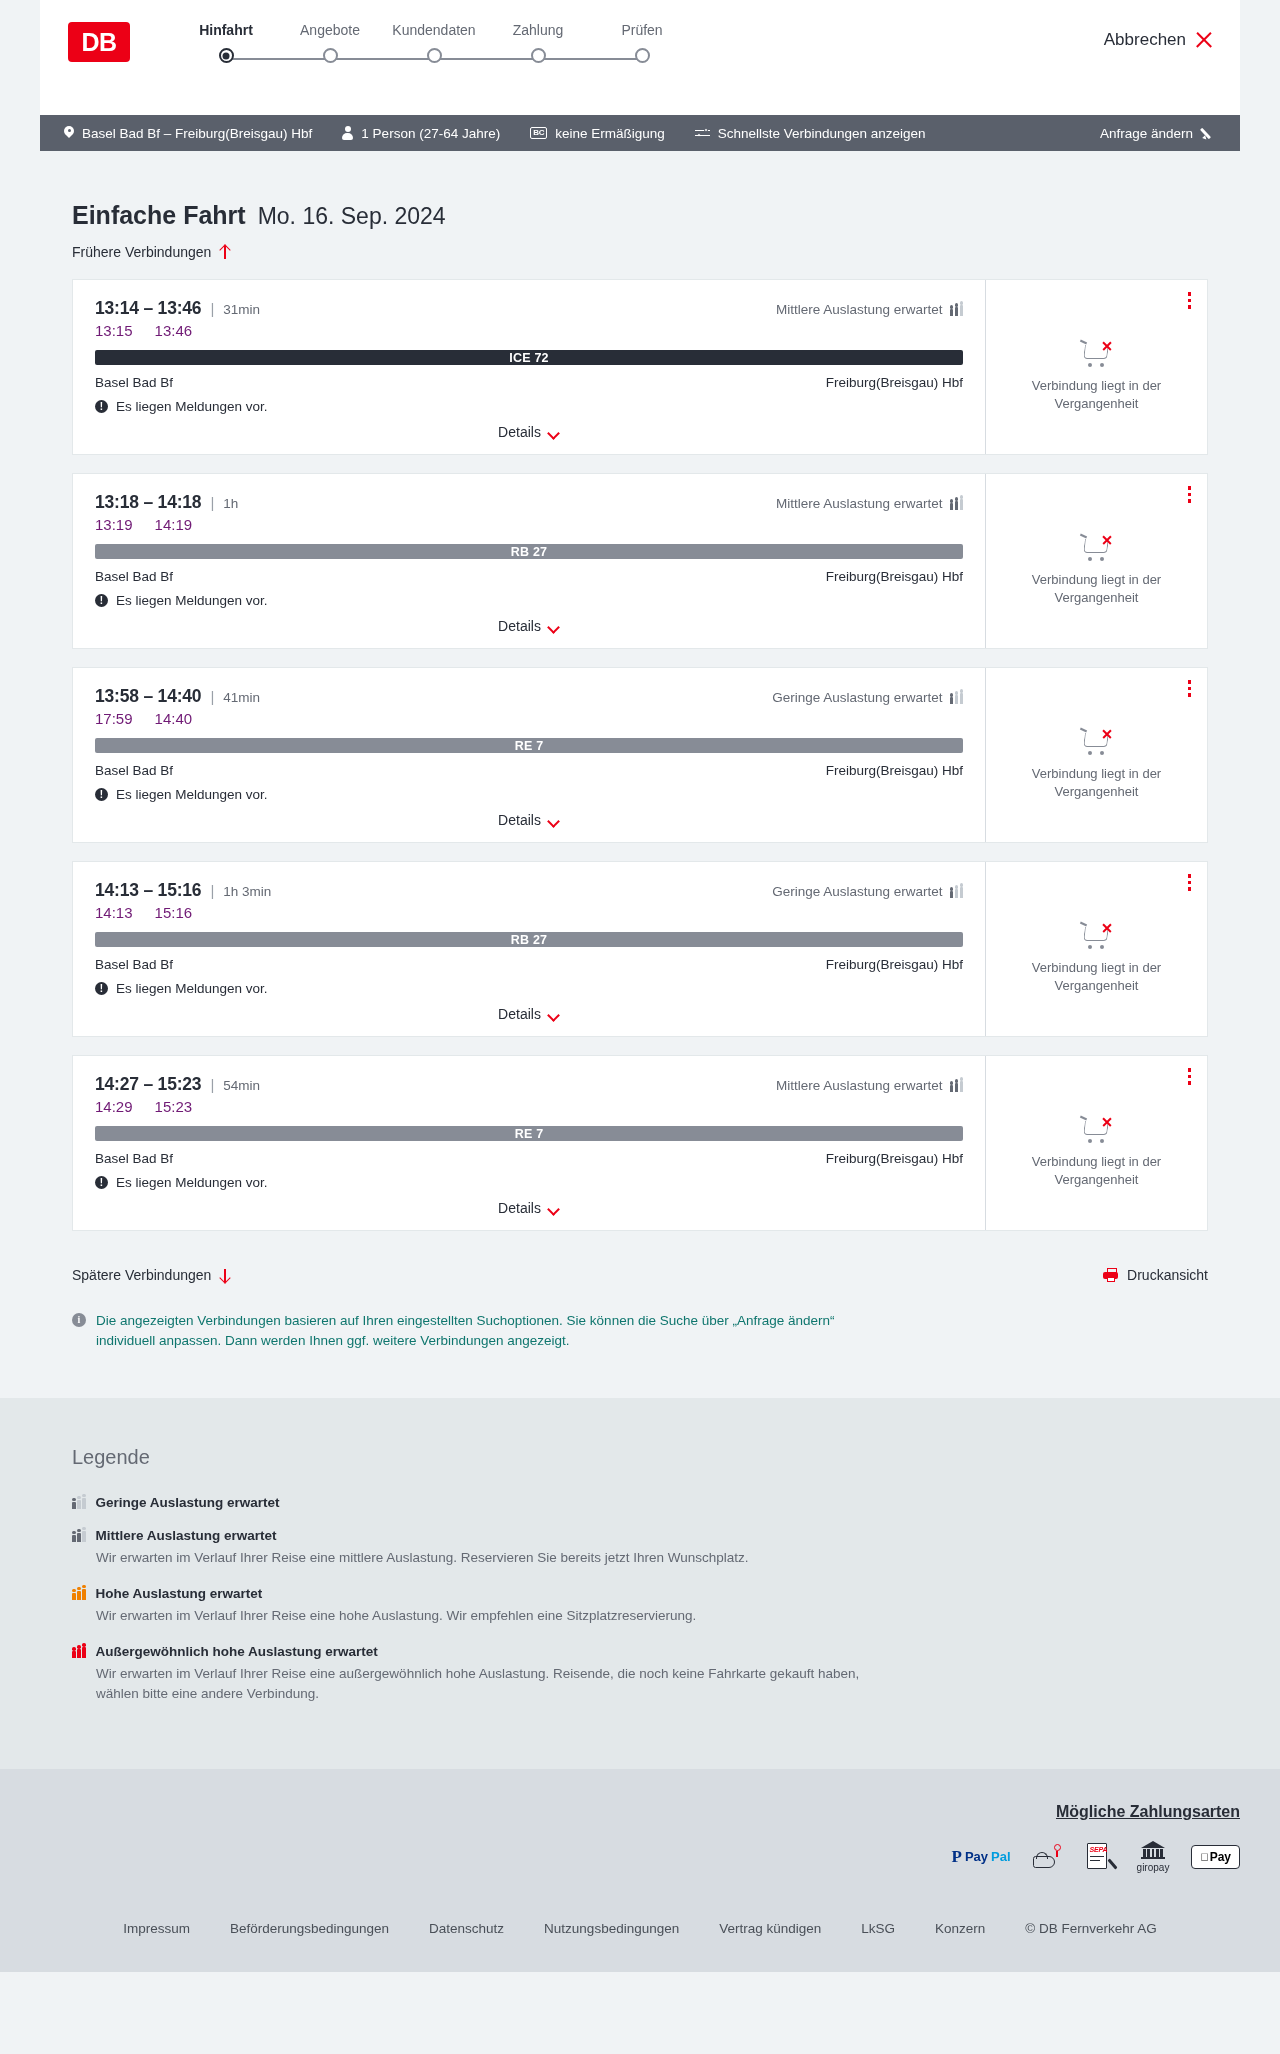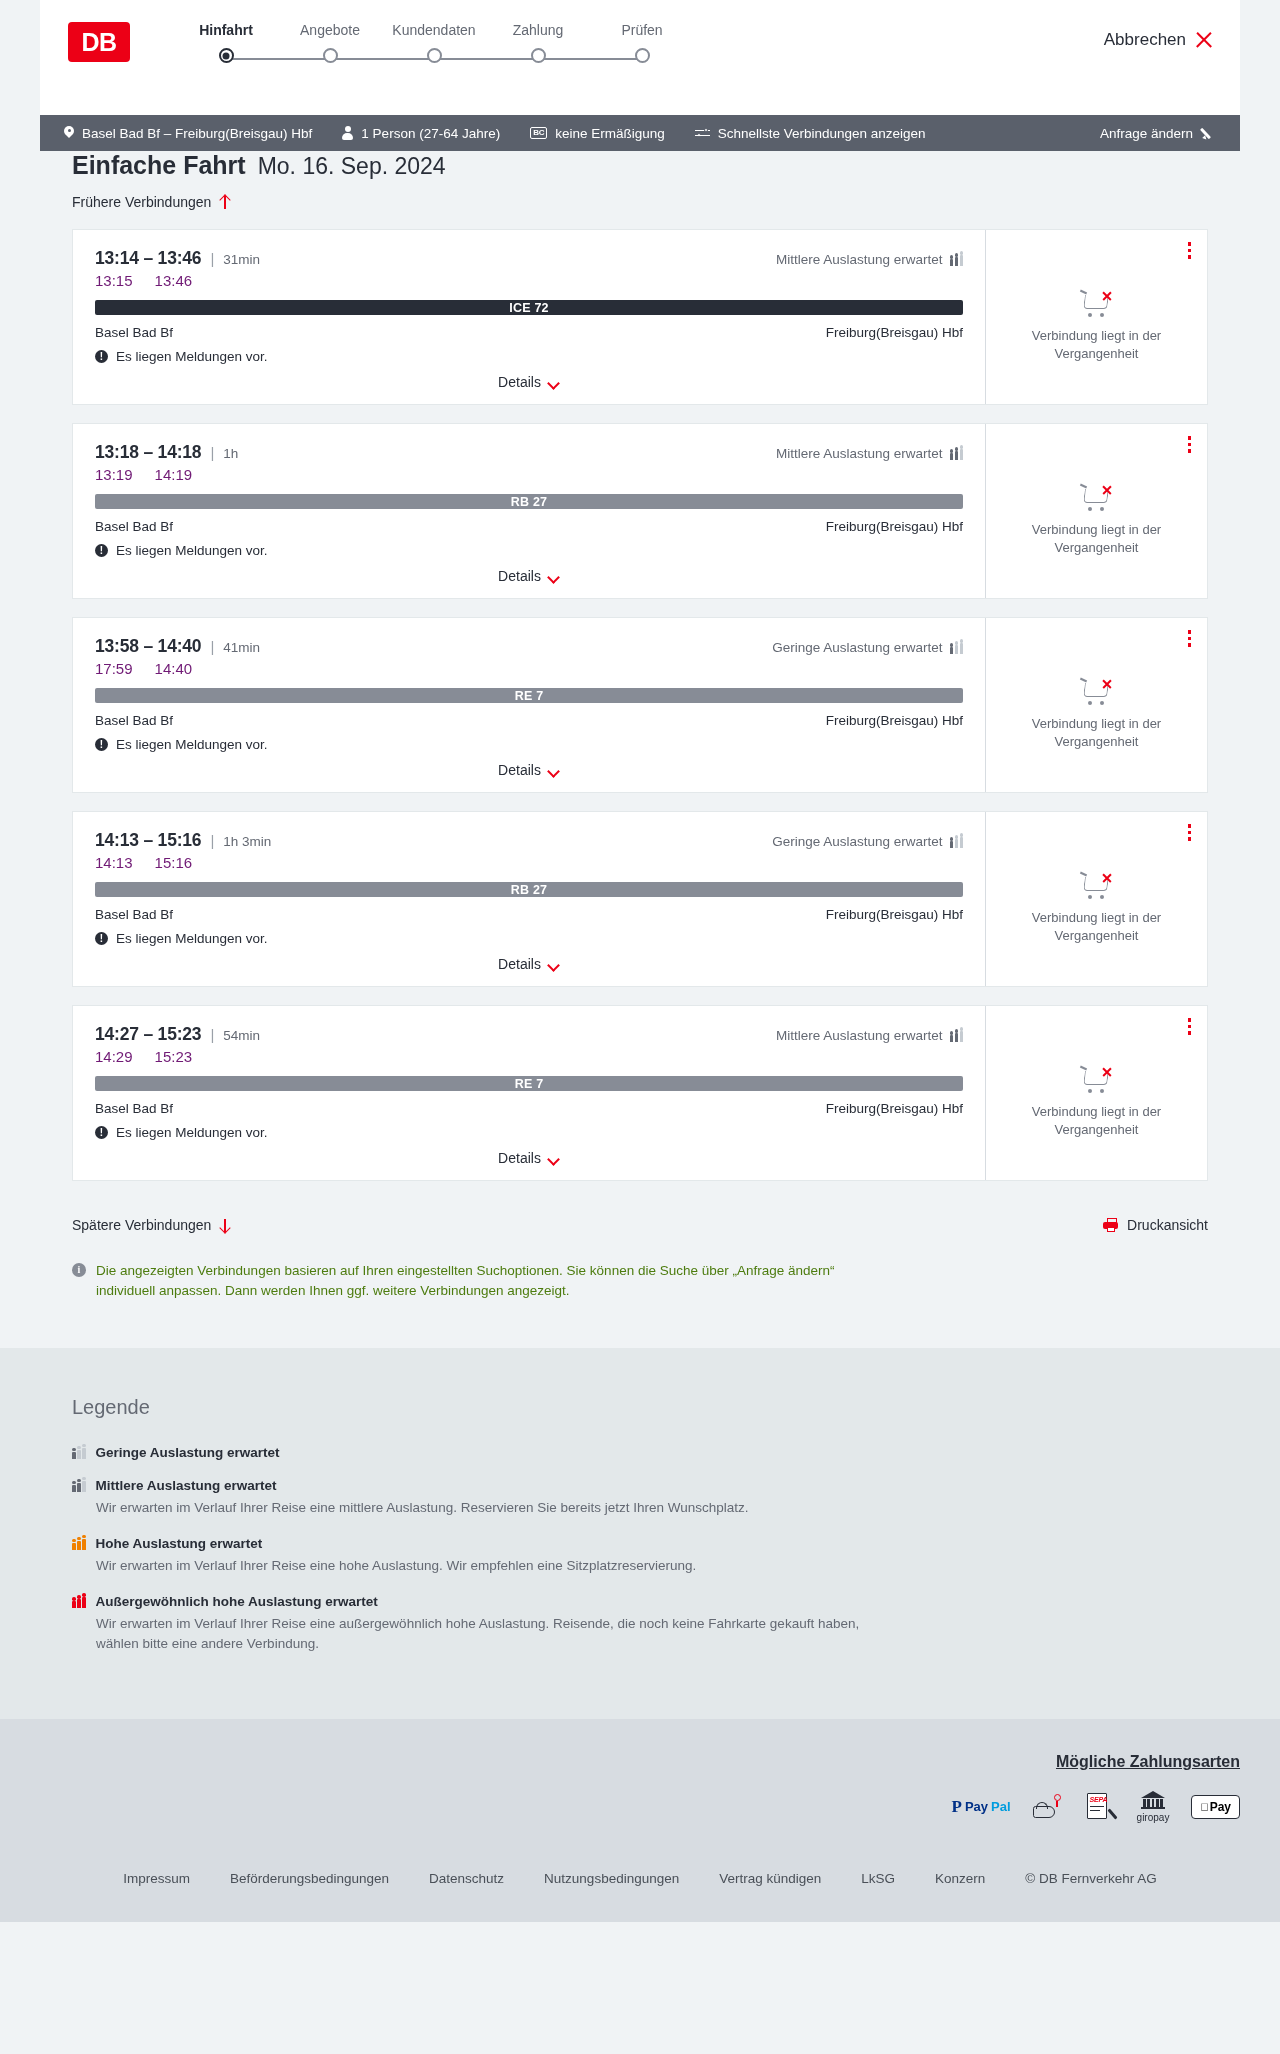--- a/index.html
+++ b/index.html
@@ -185,20 +185,21 @@
   }
 
   
   .main { padding: 0 40px; background: #f0f3f5; }
   .main-inner { padding: 0 32px; }
 
   .title-row {
     display: flex;
     align-items: baseline;
     gap: 12px;
+    padding-top: 50px;
   }
   .title-main { font-size: 25px; font-weight: bold; color: #282d37; }
   .title-date { font-size: 23px; color: #282d37; }
 
   .earlier-link, .later-link {
     display: inline-flex;
     align-items: center;
     gap: 8px;
     font-size: 14px;
     color: #282d37;
@@ -428,21 +429,21 @@
   .info-icon {
     width: 14px; height: 14px; border-radius: 50%;
     background: #878c96; color: #fff;
     font-size: 10px; font-weight: bold;
     display:flex; align-items:center; justify-content:center;
     flex: 0 0 auto; margin-top: 2px; line-height: 1;
     font-family: "Liberation Serif", serif;
   }
   .info-text {
     font-size: 13.5px;
-    color: #4d7c0f;
+    color: #0f766e;
     line-height: 1.5;
     max-width: 760px;
   }
 
   
   .legend-section {
     background: #e3e8ea;
     padding: 48px 72px 46px 72px;
   }
   .legend-title { font-size: 20px; color: #646973; margin-bottom: 26px; }

